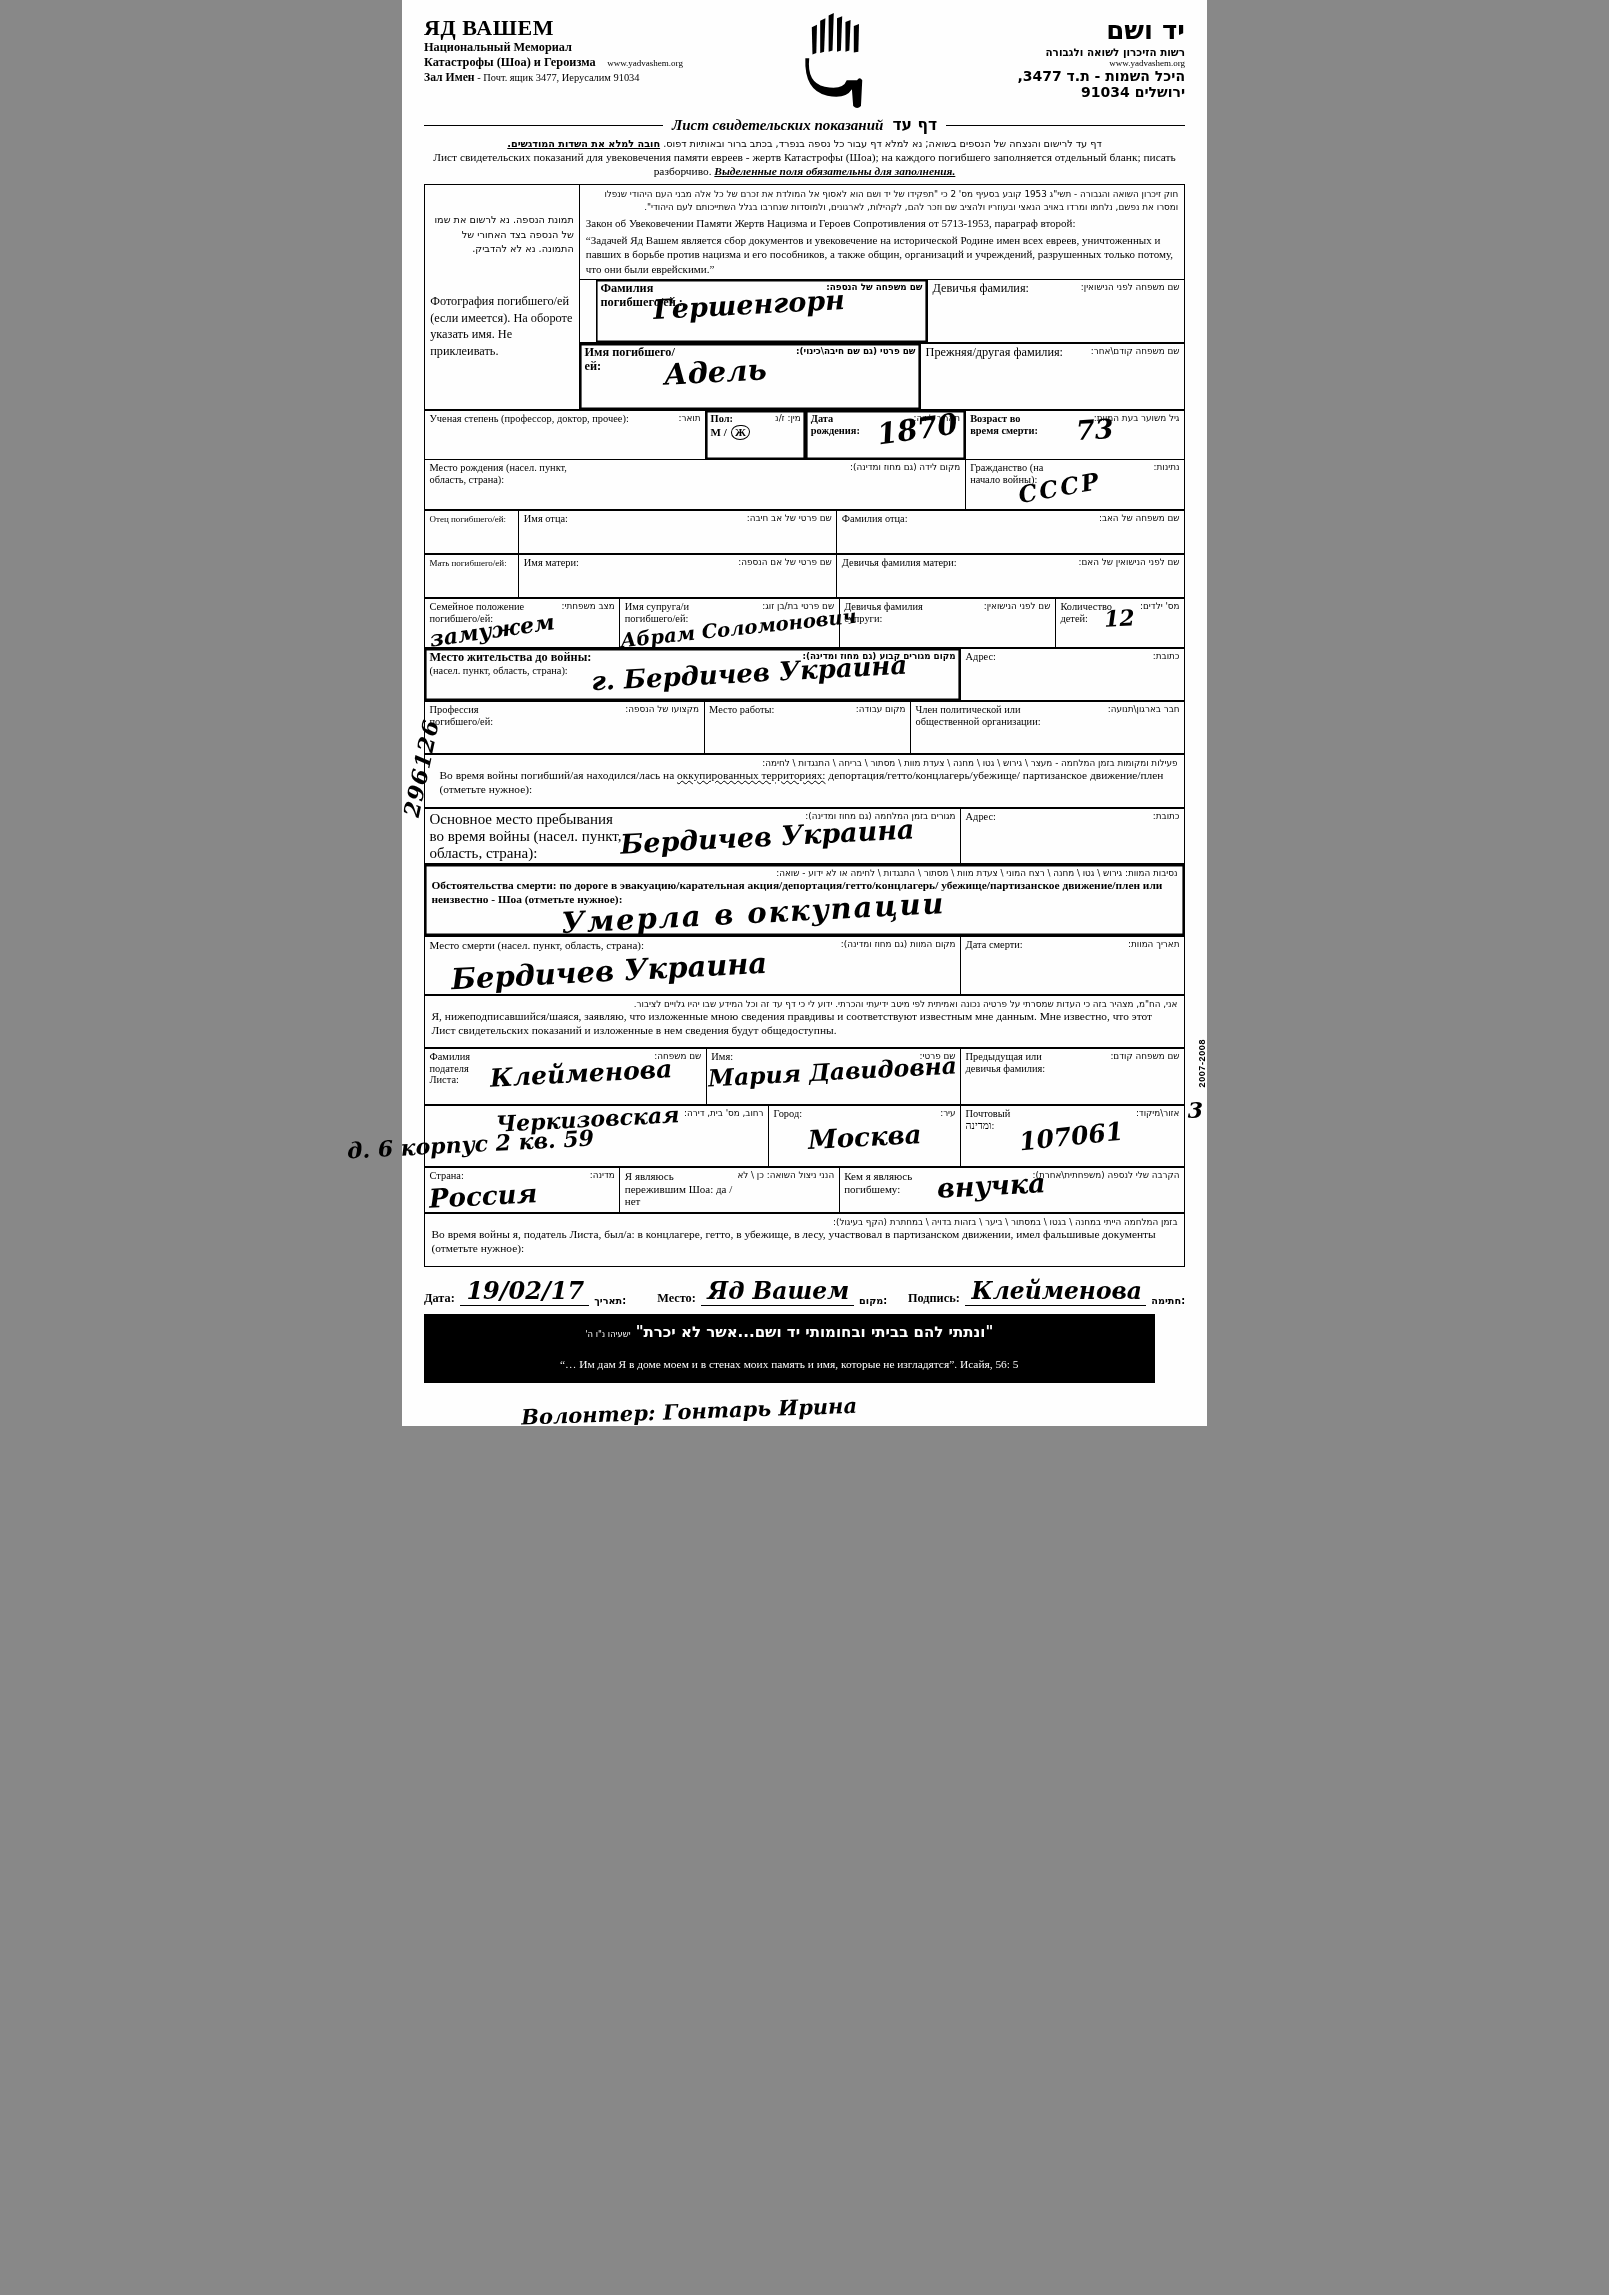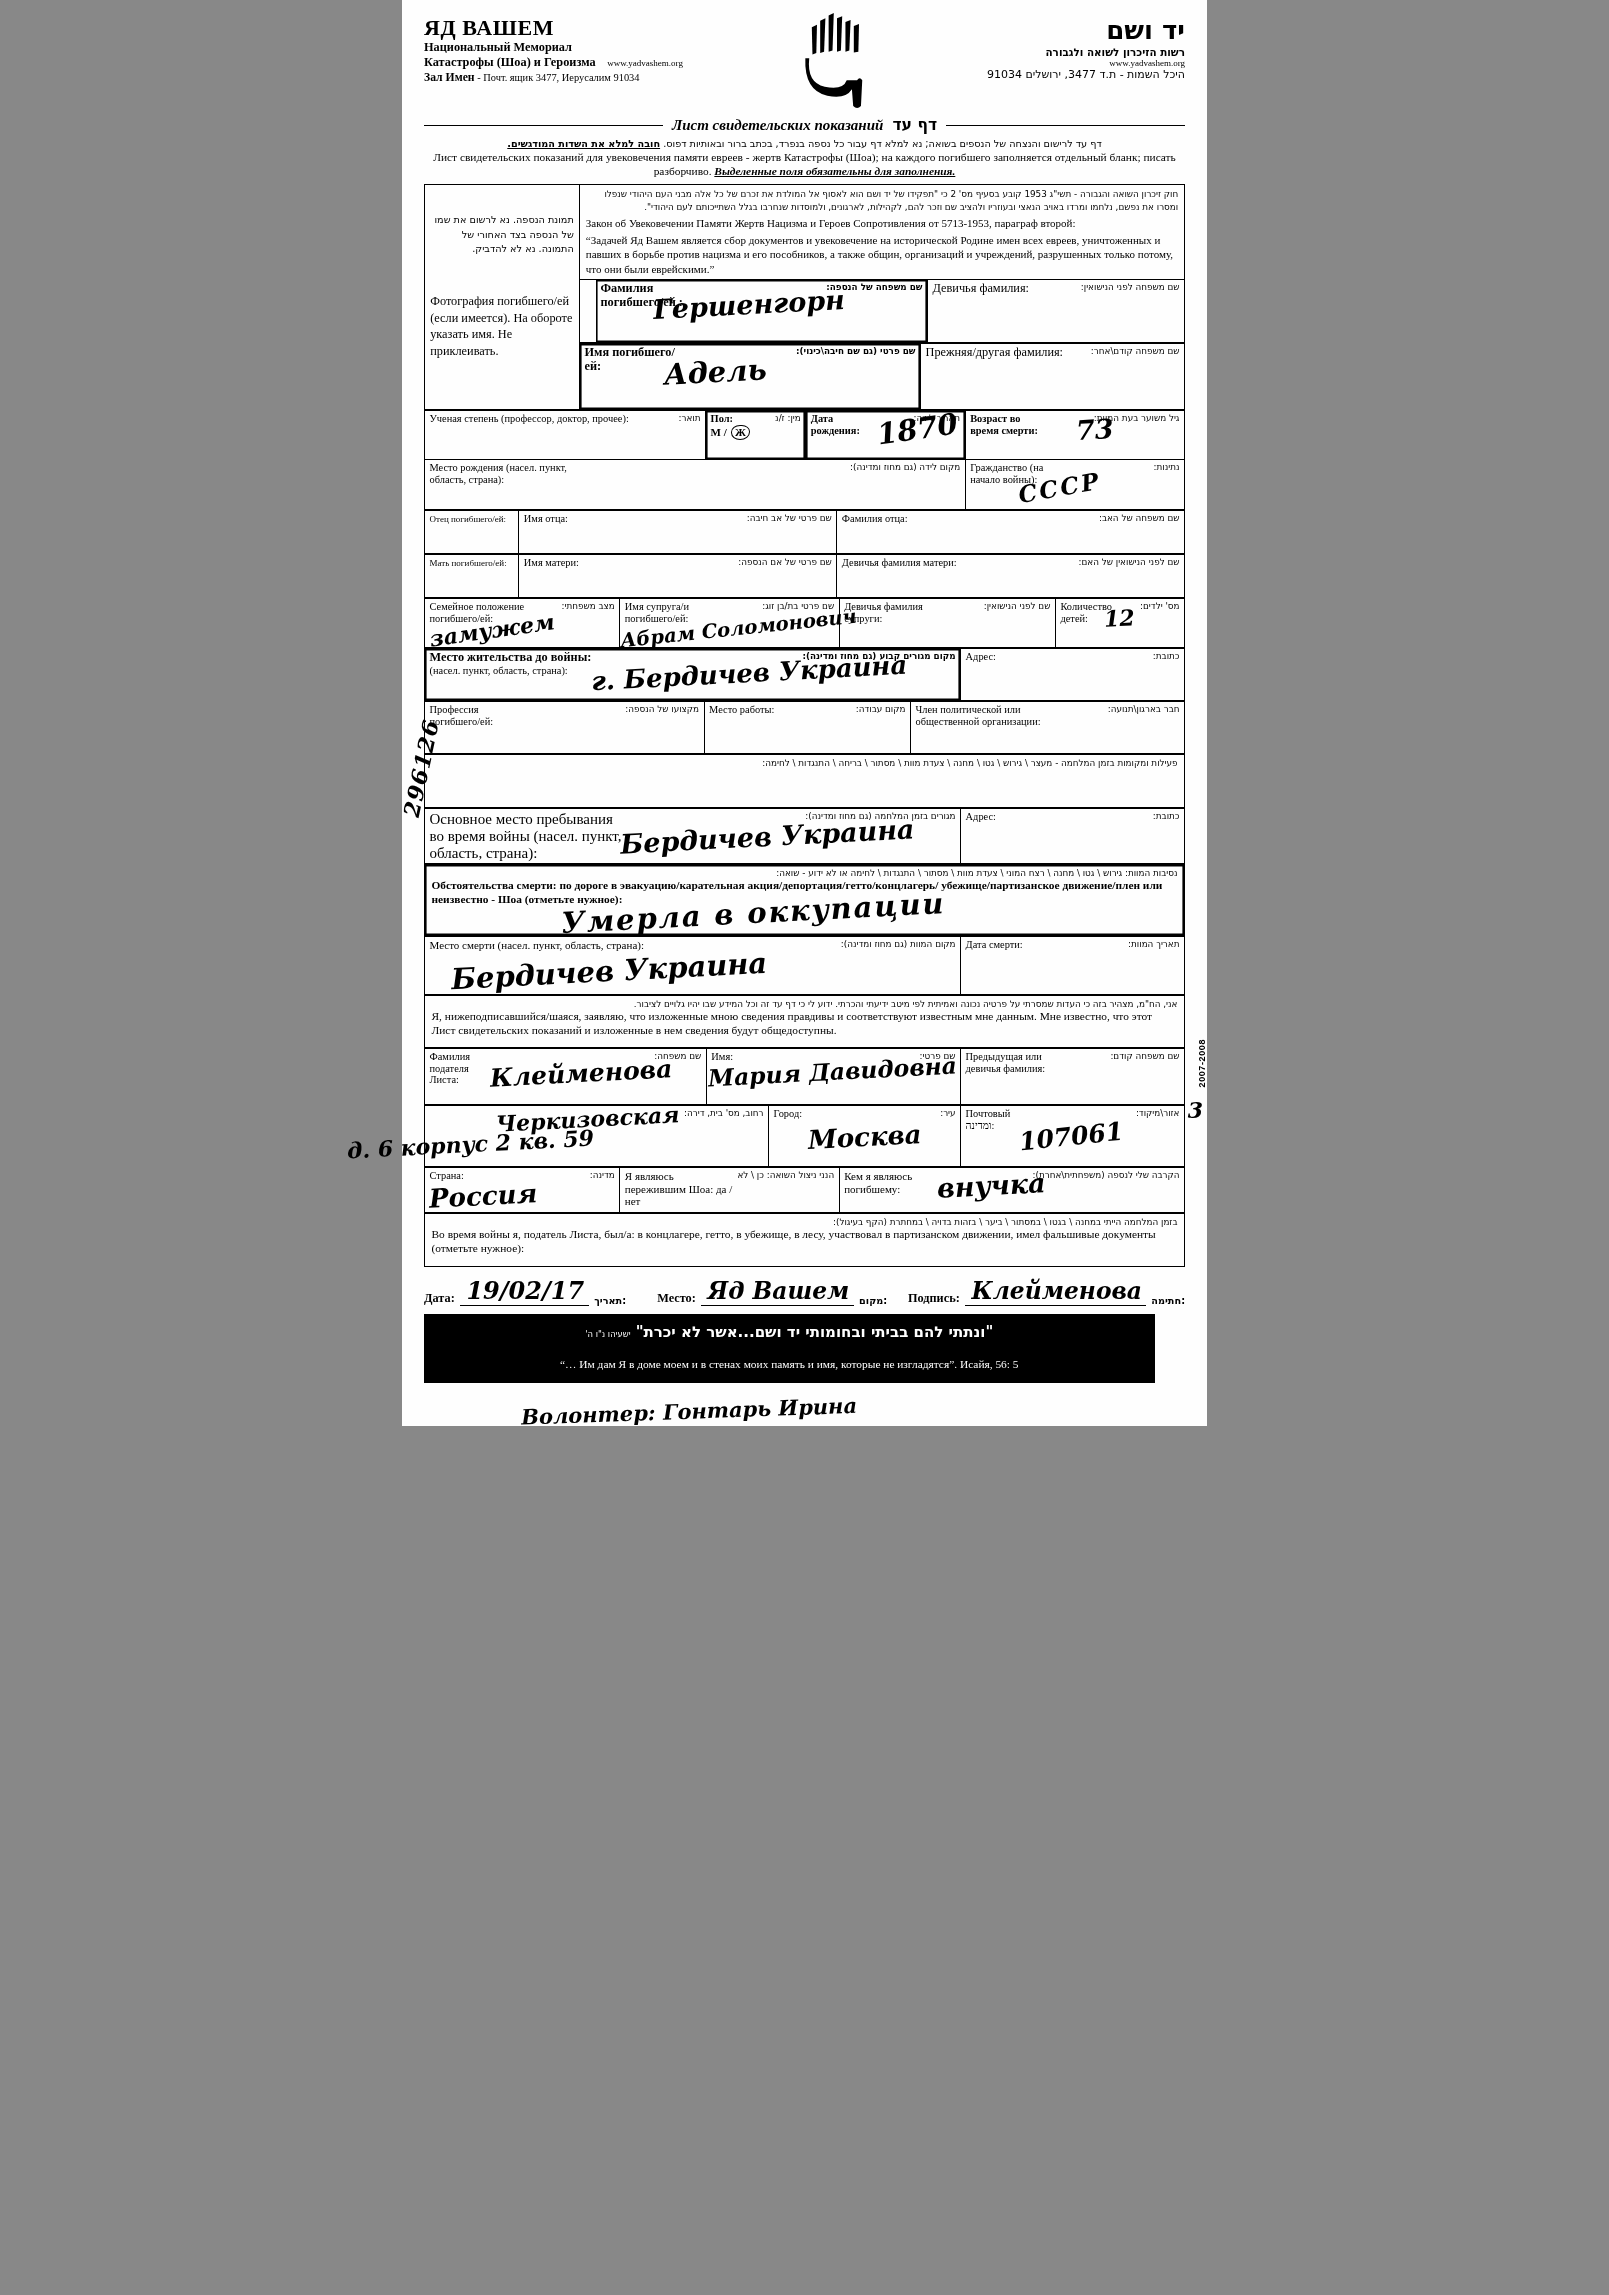--- a/index.html
+++ b/index.html
@@ -14,21 +14,21 @@
   .org-l2{font-size:12.3px;font-weight:bold;display:inline;}
   .org-url{font-size:9px;margin-left:9px;display:inline;}
   .org-l3{font-size:10.4px;margin-top:0.6px;}
   .org-l3 b{font-size:11.7px;}
   .hdr-logo{width:78px;margin-top:-3.9px;flex:0 0 auto;}
   .hdr-right{width:214px;text-align:right;direction:rtl;}
   .he{font-family:"DejaVu Sans",sans-serif;}
   .he-name{font-size:26px;font-weight:bold;line-height:1;}
   .he-l1{font-size:10.4px;font-weight:bold;margin-top:2.6px;}
   .he-url{font-size:9px;font-family:"Liberation Serif",serif;direction:ltr;}
-  .he-l2{font-size:11px;font-weight:normal;}
+  .he-l2{font-size:14px;font-weight:bold;}
   
   .title-row{display:flex;align-items:center;gap:9px;margin-top:3.9px;}
   .title-rule{flex:1;border-top:1.9px solid #000;height:0;}
   .title-text{font-size:15px;font-weight:bold;font-style:italic;white-space:nowrap;}
   .title-he{font-size:15.6px;font-weight:bold;margin-left:6.5px;}
   
   .intro{margin-top:3.9px;text-align:center;}
   .intro-he{direction:rtl;font-size:9.7px;}
   .intro-ru{font-size:11.4px;line-height:1.25;margin-top:1.3px;}
   .bi{font-weight:bold;font-style:italic;text-decoration:underline;}
@@ -336,20 +336,23 @@
         <div class="lbl">
             <span class="ru-l" style="width:136px;">Член политической или общественной организации:</span>
           <span class="he-l he">חבר בארגון\תנועה:</span>
           </div>
       </div>
     </div>
 
     <div class="trow heavy" style="min-height:52px;">
       <div class="tcell para" style="flex:1;margin-left:8px;">
         <div class="para-he he">פעילות ומקומות בזמן המלחמה - מעצר \ גירוש \ גטו \ מחנה \ צעדת מוות \ מסתור \ בריחה \ התנגדות \ לחימה:</div>
+        <div class="para-ru">
+          <span>Во время войны погибший/ая находился/лась на </span><span class="wavy">оккупированных территориях:</span><span> депортация/гетто/концлагерь/убежище/ партизанское движение/плен (отметьте нужное):</span>
+        </div>
       </div>
     </div>
 
     <div class="trow heavy" style="min-height:51px;">
       <div class="tcell" style="flex:0 0 70.5%;">
         <div class="lbl">
             <span class="ru-l" style="width:195px;font-size:15px;">Основное место пребывания во время войны (насел. пункт, область, страна):</span>
           <span class="he-l he">מגורים בזמן המלחמה (גם מחוז ומדינה):</span>
           </div>
         <span class="hw" style="left:195px;top:14.3px;font-size:27px;">Бердичев  Украина</span>

